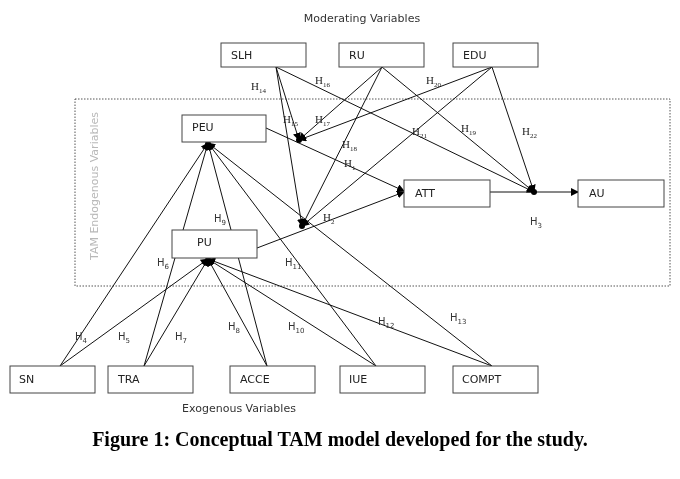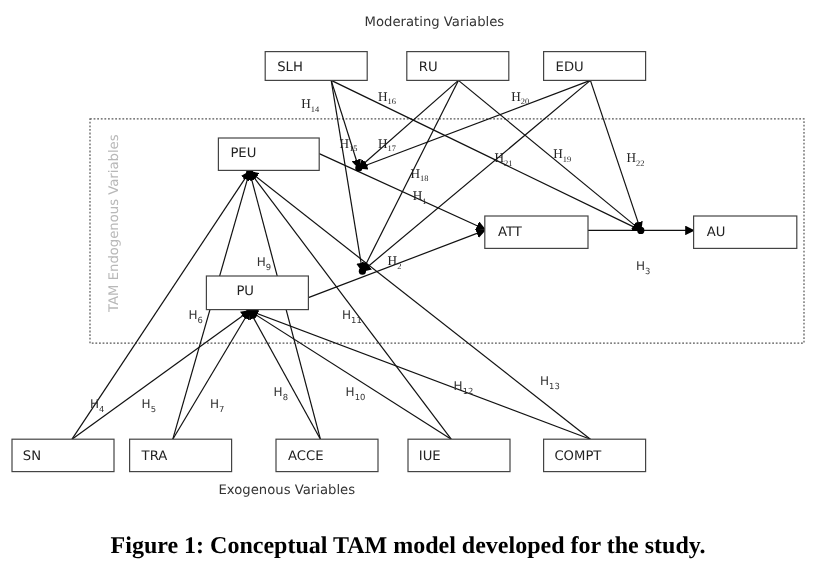--- a/index.html
+++ b/index.html
@@ -3,21 +3,21 @@
 <meta charset="utf-8">
 <style>
   html, body { margin: 0; padding: 0; background: #ffffff; }
   body { width: 680px; height: 479px; position: relative; overflow: hidden; font-family: "Liberation Sans", sans-serif; }
   #stage { position: absolute; left: 0; top: 0; width: 680px; height: 479px; }
   .node-text { font-family: "DejaVu Sans", sans-serif; font-size: 11px; fill: #222; }
   .group-label { font-family: "DejaVu Sans", sans-serif; font-size: 11px; fill: #333; }
   .side-label { font-family: "DejaVu Sans", sans-serif; font-size: 11px; fill: #b8b8b8; }
   .hyp { font-family: "Liberation Serif", serif; font-size: 11px; fill: #222; }
   .hyp-sans { font-family: "DejaVu Sans", sans-serif; font-size: 10px; fill: #333; }
-  .caption { position: absolute; left: 0; width: 680px; top: 444px; text-align: center;
+  .caption { position: absolute; left: 0; width: 680px; top: 428px; text-align: center;
              font-family: "Liberation Serif", serif; font-weight: bold; font-size: 20px; color: #000; }
 </style>
 </head>
 <body>
 
 <svg id="stage" viewBox="0 0 680 479" xmlns="http://www.w3.org/2000/svg">
   <defs>
     <marker id="arr" markerWidth="8" markerHeight="8" refX="7" refY="4" orient="auto" markerUnits="userSpaceOnUse">
       <path d="M0,0 L8,4 L0,8 Z" fill="#000"></path>
     </marker>

